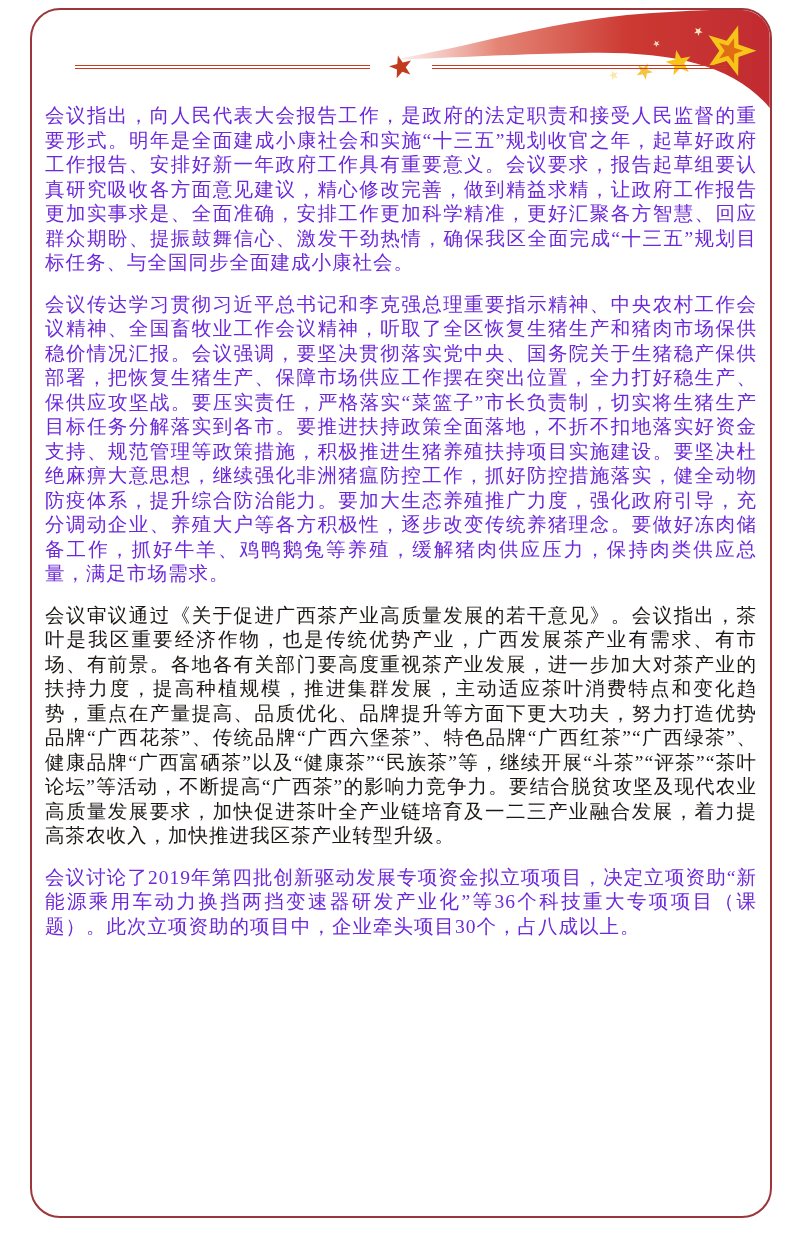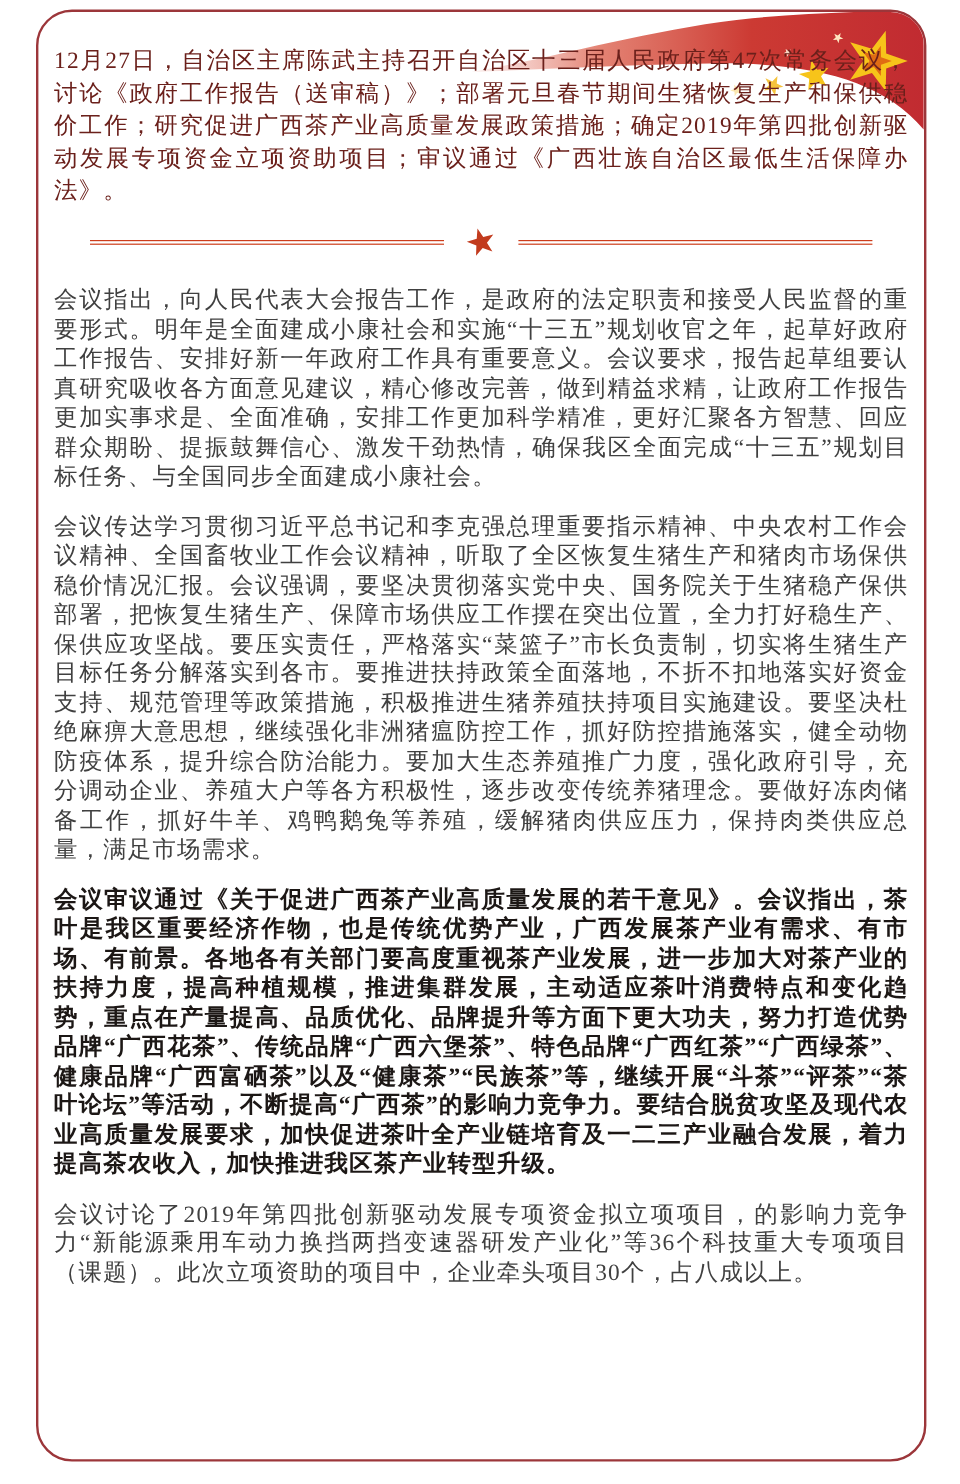--- a/index.html
+++ b/index.html
@@ -26,24 +26,24 @@
   }
   .divider{
     display:flex;align-items:center;margin:13px 30px 21px 30px;gap:16px;
   }
   .divider .dline{
     flex:1;height:4px;box-sizing:border-box;
     border-top:1.5px solid #cd3d1b;border-bottom:1.5px solid #cd3d1b;
   }
   .divider .dstar{flex:0 0 auto;width:30px;height:32px;}
   .body-par{
-    color:#404040;font-size:19.5px;line-height:24.5px;letter-spacing:1px;
+    color:#6d28d9;font-size:19.5px;line-height:24.5px;letter-spacing:1px;
     text-align:justify;text-align-last:left;
   }
-  .body-par.bold{font-weight:700;color:#1c1715;}
+  .body-par.bold{font-weight:400;color:#1c1715;}
 </style>
 </head>
 <body>
 
 <div class="panel">
 
   <svg class="corner-swoosh" viewBox="0 0 370 100">
     <defs>
       <linearGradient id="swg" x1="0" y1="0" x2="1" y2="0">
         <stop offset="0" stop-color="#e99084" stop-opacity="0.12"></stop>
@@ -57,29 +57,28 @@
     <path fill="#e06c13" transform="translate(331,41) rotate(18) scale(13)" d="M0,-1 L0.235,-0.324 L0.951,-0.309 L0.38,0.124 L0.588,0.809 L0,0.4 L-0.588,0.809 L-0.38,0.124 L-0.951,-0.309 L-0.235,-0.324 Z"></path>
     <path fill="#f7c41a" transform="translate(281,53) rotate(-12) scale(13)" d="M0,-1 L0.235,-0.324 L0.951,-0.309 L0.38,0.124 L0.588,0.809 L0,0.4 L-0.588,0.809 L-0.38,0.124 L-0.951,-0.309 L-0.235,-0.324 Z"></path>
     <path fill="#f6c33c" transform="translate(247,61) rotate(25) scale(8.5)" d="M0,-1 L0.235,-0.324 L0.951,-0.309 L0.38,0.124 L0.588,0.809 L0,0.4 L-0.588,0.809 L-0.38,0.124 L-0.951,-0.309 L-0.235,-0.324 Z"></path>
     <path fill="#fbe7b0" transform="translate(217,65) rotate(-20) scale(5)" d="M0,-1 L0.235,-0.324 L0.951,-0.309 L0.38,0.124 L0.588,0.809 L0,0.4 L-0.588,0.809 L-0.38,0.124 L-0.951,-0.309 L-0.235,-0.324 Z"></path>
     <path fill="#fde6c0" transform="translate(300,22) rotate(30) scale(4.5)" d="M0,-1 L0.235,-0.324 L0.951,-0.309 L0.38,0.124 L0.588,0.809 L0,0.4 L-0.588,0.809 L-0.38,0.124 L-0.951,-0.309 L-0.235,-0.324 Z"></path>
     <path fill="#f8d9c5" transform="translate(259,34) rotate(-30) scale(3.5)" d="M0,-1 L0.235,-0.324 L0.951,-0.309 L0.38,0.124 L0.588,0.809 L0,0.4 L-0.588,0.809 L-0.38,0.124 L-0.951,-0.309 L-0.235,-0.324 Z"></path>
   </svg>
 
   <div class="content">
 
-    <p class="intro">12月27日，自治区主席陈武主持召开自治区十三届人民政府第47次常务会议，讨论《政府工作报告（送审稿）》；部署元旦春节期间生猪恢复生产和保供稳价工作；研究促进广西茶产业高质量发展政策措施；确定2019年第四批创新驱动发展专项资金立项资助项目；审议通过《广西壮族自治区最低生活保障办法》。</p>
 
     <div class="divider">
       <div class="dline"></div>
       <svg class="dstar" viewBox="-1.25 -1.25 2.5 2.5">
         <path fill="#c23b1e" transform="rotate(-15)" d="M0,-1 L0.235,-0.324 L0.951,-0.309 L0.38,0.124 L0.588,0.809 L0,0.4 L-0.588,0.809 L-0.38,0.124 L-0.951,-0.309 L-0.235,-0.324 Z"></path>
       </svg>
       <div class="dline"></div>
     </div>
 
     <p class="body-par">会议指出，向人民代表大会报告工作，是政府的法定职责和接受人民监督的重要形式。明年是全面建成小康社会和实施“十三五”规划收官之年，起草好政府工作报告、安排好新一年政府工作具有重要意义。会议要求，报告起草组要认真研究吸收各方面意见建议，精心修改完善，做到精益求精，让政府工作报告更加实事求是、全面准确，安排工作更加科学精准，更好汇聚各方智慧、回应群众期盼、提振鼓舞信心、激发干劲热情，确保我区全面完成“十三五”规划目标任务、与全国同步全面建成小康社会。</p>
     <p class="body-par">会议传达学习贯彻习近平总书记和李克强总理重要指示精神、中央农村工作会议精神、全国畜牧业工作会议精神，听取了全区恢复生猪生产和猪肉市场保供稳价情况汇报。会议强调，要坚决贯彻落实党中央、国务院关于生猪稳产保供部署，把恢复生猪生产、保障市场供应工作摆在突出位置，全力打好稳生产、保供应攻坚战。要压实责任，严格落实“菜篮子”市长负责制，切实将生猪生产目标任务分解落实到各市。要推进扶持政策全面落地，不折不扣地落实好资金支持、规范管理等政策措施，积极推进生猪养殖扶持项目实施建设。要坚决杜绝麻痹大意思想，继续强化非洲猪瘟防控工作，抓好防控措施落实，健全动物防疫体系，提升综合防治能力。要加大生态养殖推广力度，强化政府引导，充分调动企业、养殖大户等各方积极性，逐步改变传统养猪理念。要做好冻肉储备工作，抓好牛羊、鸡鸭鹅兔等养殖，缓解猪肉供应压力，保持肉类供应总量，满足市场需求。</p>
     <p class="body-par bold">会议审议通过《关于促进广西茶产业高质量发展的若干意见》。会议指出，茶叶是我区重要经济作物，也是传统优势产业，广西发展茶产业有需求、有市场、有前景。各地各有关部门要高度重视茶产业发展，进一步加大对茶产业的扶持力度，提高种植规模，推进集群发展，主动适应茶叶消费特点和变化趋势，重点在产量提高、品质优化、品牌提升等方面下更大功夫，努力打造优势品牌“广西花茶”、传统品牌“广西六堡茶”、特色品牌“广西红茶”“广西绿茶”、健康品牌“广西富硒茶”以及“健康茶”“民族茶”等，继续开展“斗茶”“评茶”“茶叶论坛”等活动，不断提高“广西茶”的影响力竞争力。要结合脱贫攻坚及现代农业高质量发展要求，加快促进茶叶全产业链培育及一二三产业融合发展，着力提高茶农收入，加快推进我区茶产业转型升级。</p>
-    <p class="body-par">会议讨论了2019年第四批创新驱动发展专项资金拟立项项目，的影响力竞争力“新能源乘用车动力换挡两挡变速器研发产业化”等36个科技重大专项项目（课题）。此次立项资助的项目中，企业牵头项目30个，占八成以上。</p>
+    <p class="body-par">会议讨论了2019年第四批创新驱动发展专项资金拟立项项目，决定立项资助“新能源乘用车动力换挡两挡变速器研发产业化”等36个科技重大专项项目（课题）。此次立项资助的项目中，企业牵头项目30个，占八成以上。</p>
 
   </div>
 </div>
 
 </body></html>

